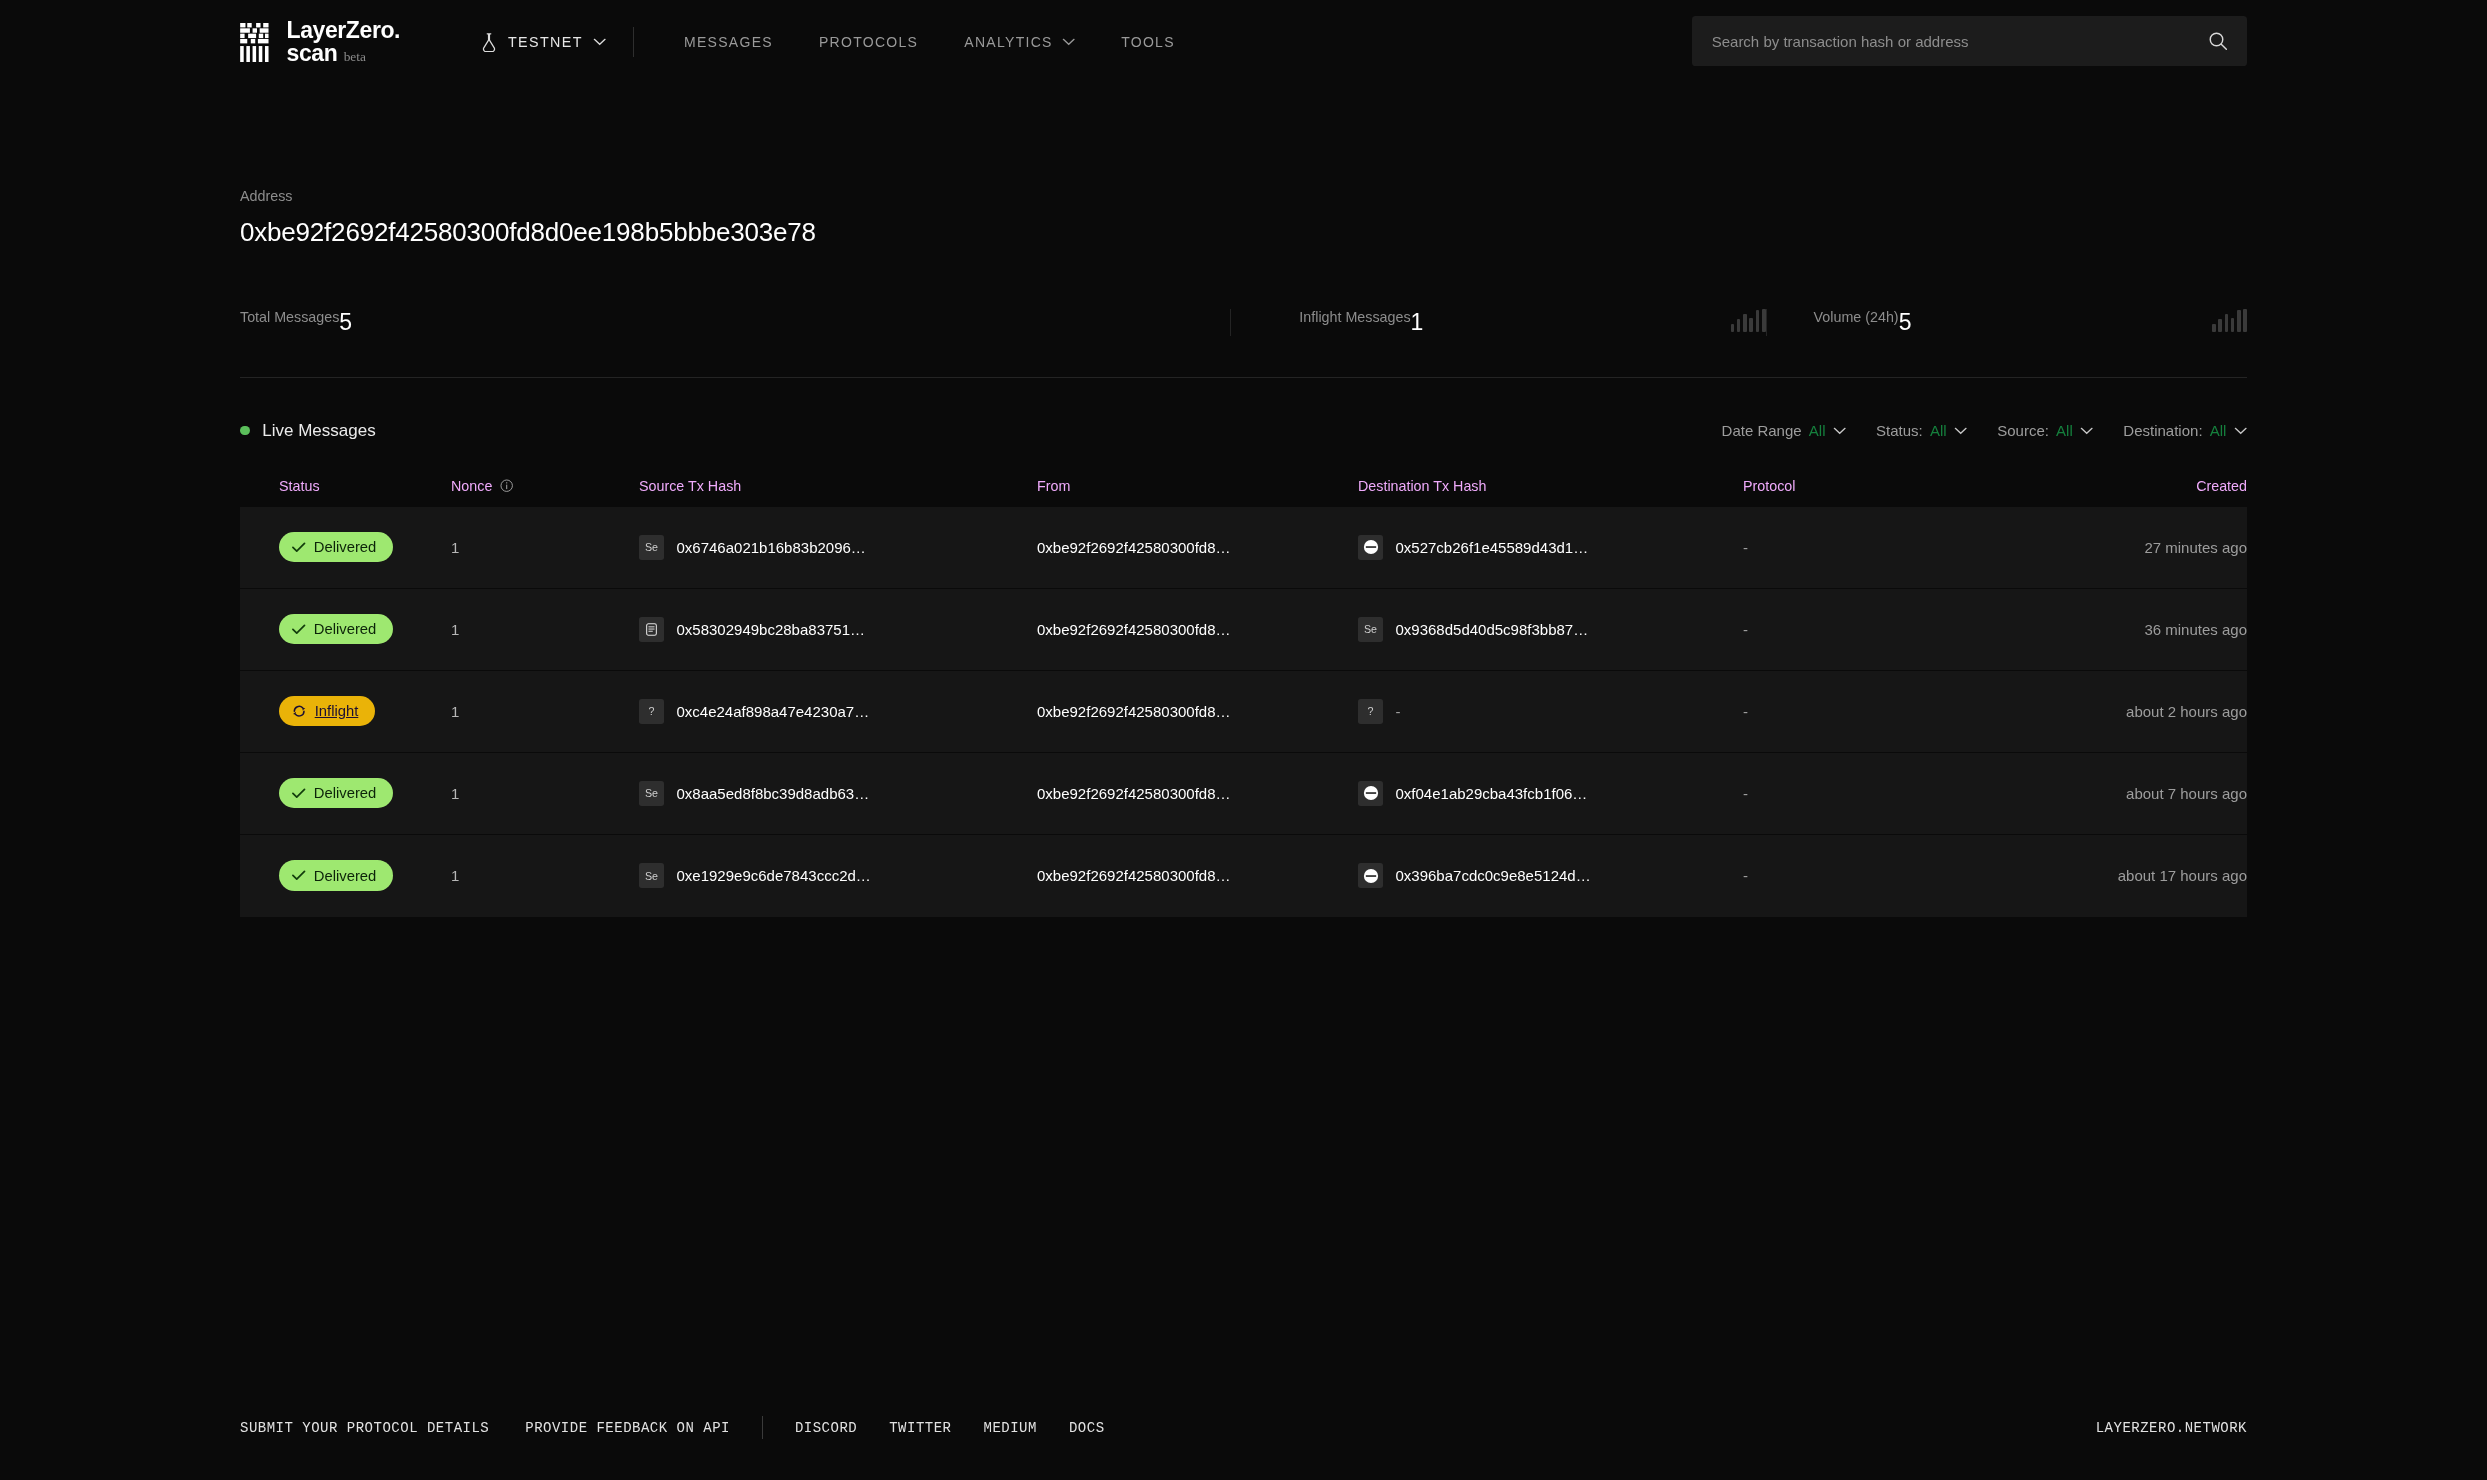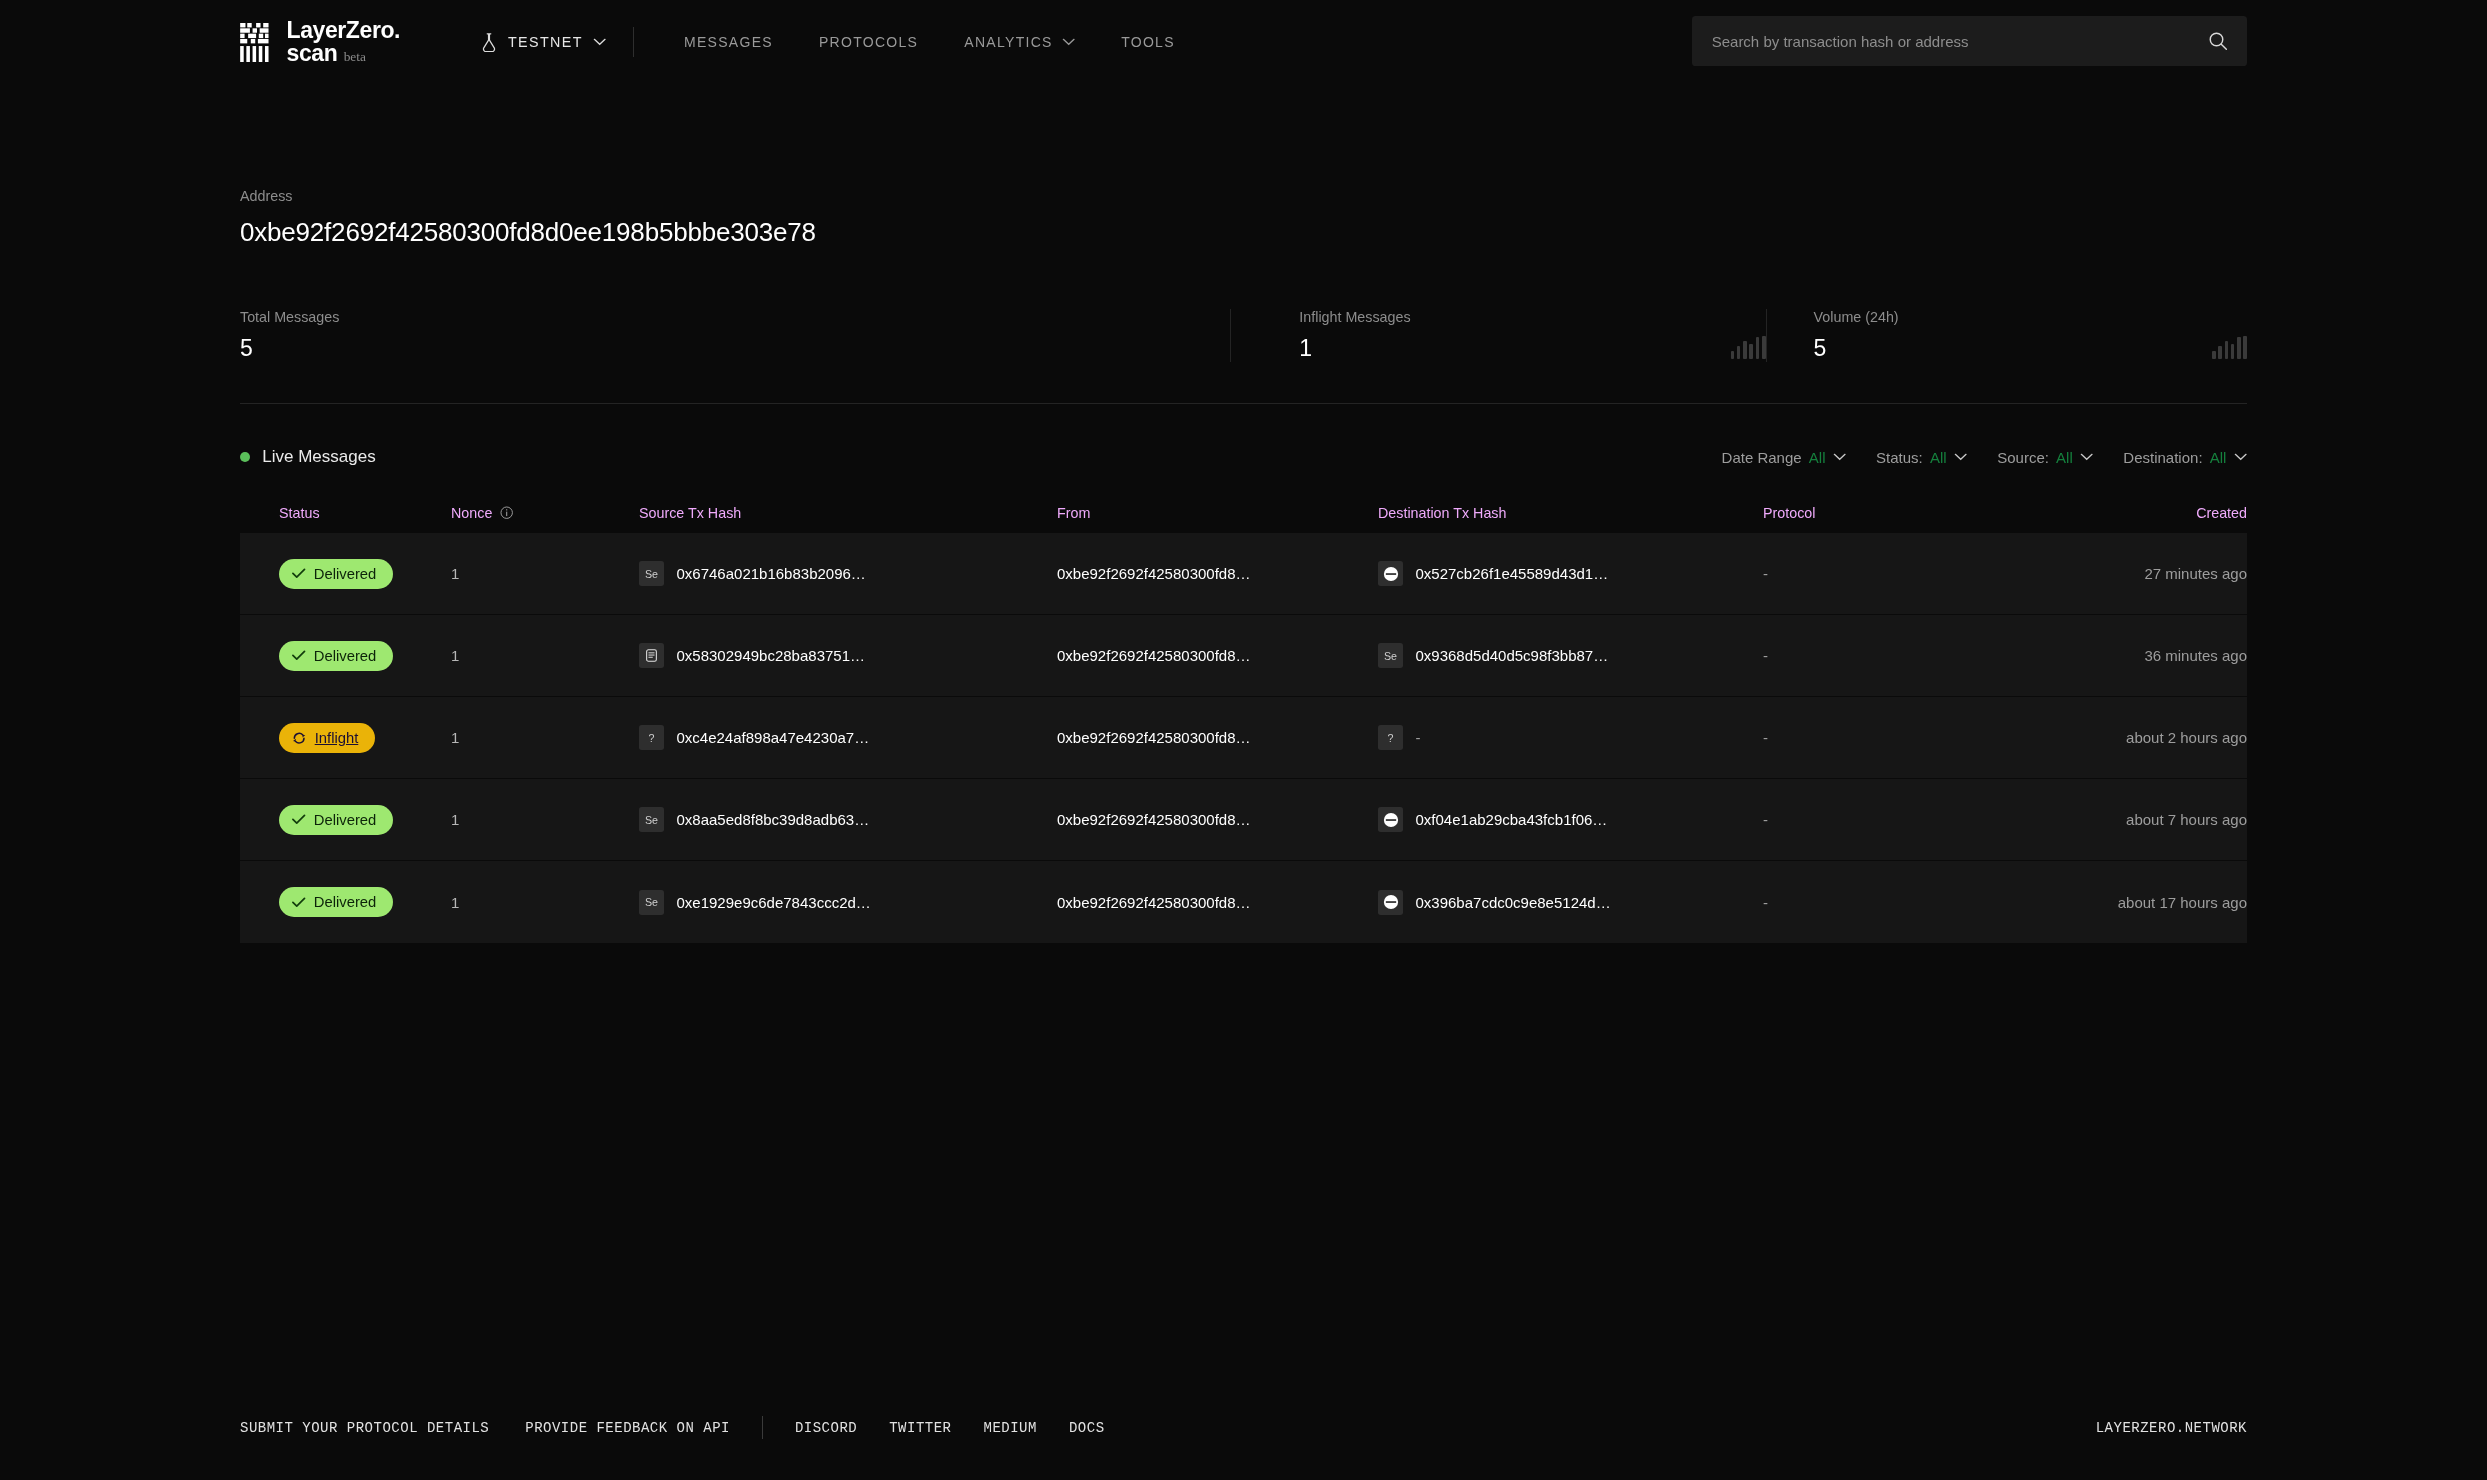--- a/index.html
+++ b/index.html
@@ -60,21 +60,21 @@
   
   .addr-block { padding: 104px 0 0 240px; }
   .addr-label { font-size: 14.3px; color: #8d8d8d; margin-bottom: 12.5px; }
   .addr-value { font-size: 26px; color: #fff; font-weight: 500; letter-spacing: -0.2px; }
 
   
   .stats {
     display: flex; margin: 61px 240px 0 240px;
     border-bottom: 0.9px solid #242424; padding-bottom: 41px;
   }
-  .stat { position: relative; display:flex; flex-direction: column; }
+  .stat { position: relative; display:flex; flex-direction: row; }
   .stat-1 { width: 994px; }
   .stat-2 { width: 537px; padding-left: 68px; border-left: 0.9px solid #242424; }
   .stat-3 { width: 483px; padding-left: 47px; border-left: 0.9px solid #242424; }
   .stat-label { font-size: 14.3px; color: #8d8d8d; margin-bottom: 10.7px; }
   .stat-value { font-size: 23px; color: #fff; font-weight: 400; }
   .spark { position: absolute; right: 0; bottom: 3.6px; display: flex; align-items: flex-end; gap: 2.7px; height: 25px; }
   .spark span { width: 3.6px; background: #3a3a3a; border-radius: 0.9px; }
 
   
   .table-head-row {
@@ -89,21 +89,21 @@
   .filter { display: flex; align-items: center; gap: 7.2px; cursor: pointer; font-size: 15px; justify-content: center; }
   .filter-k { color: #9d9d9d; }
   .filter-v { color: #15803d; font-weight: 400; }
 
   .tbl { margin: 25px 240px 0 240px; }
   .thr { display: flex; align-items: center; height: 41px; padding: 0 0 0 39px; }
   .th { font-size: 14.3px; color: #f0abfc; display: flex; align-items: center; gap: 7.2px; }
   .c-status { width: 172px; }
   .c-nonce  { width: 188px; }
   .c-src    { width: 398px; }
-  .c-from   { width: 321px; margin-left: 20px; }
+  .c-from   { width: 321px; }
   .c-dst    { width: 385px; }
   .c-proto  { width: 349px; }
   .c-created{ flex: 1; justify-content: flex-end; text-align: right; }
 
   .trow {
     display: flex; align-items: center; height: 82px; padding: 0 0 0 39px;
     background: #161616; border-bottom: 0.9px solid #0a0a0a;
   }
   .trow:last-child { border-bottom: none; }
   .td { font-size: 15px; color: #ededed; display: flex; align-items: center; }

